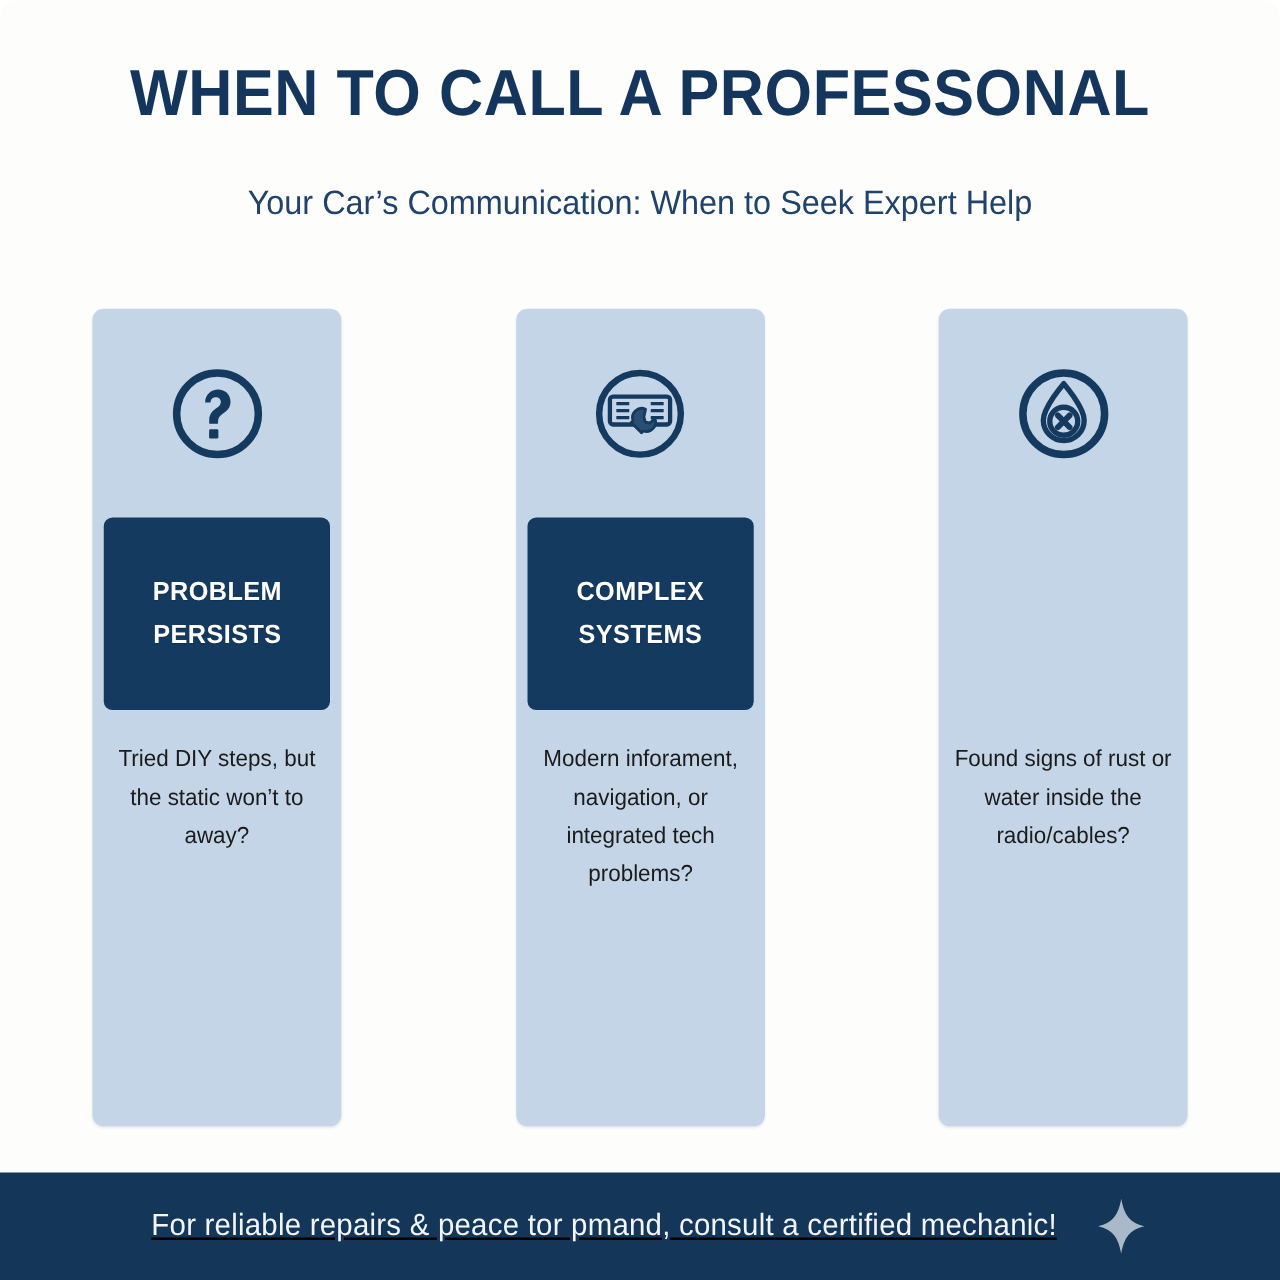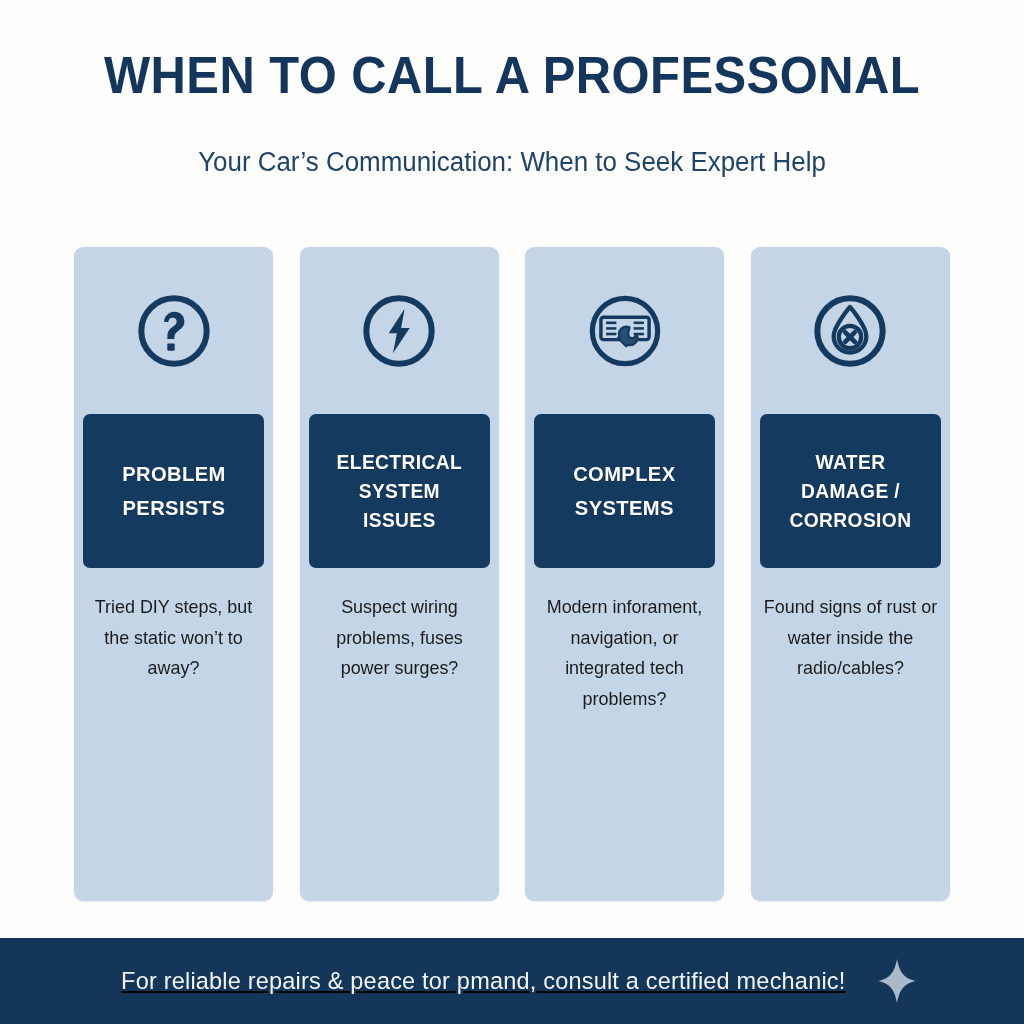--- a/index.html
+++ b/index.html
@@ -178,36 +178,20 @@
       </div>
       <div class="card-banner">
         <div class="card-banner-text">
           <div>PROBLEM</div>
           <div>PERSISTS</div>
         </div>
       </div>
       <div class="card-body">Tried DIY steps, but the static won’t to away?</div>
     </div>
 
-    <div class="card">
-      <div class="card-icon-zone">
-        <svg class="card-icon" viewBox="0 0 100 100">
-          <circle cx="50" cy="50" r="38" fill="none" stroke="#153a60" stroke-width="7"></circle>
-          <path d="M56.5 24 L38 52.5 h9.5 L43 76 l19.5-29.5 H52.5 z" fill="#153a60"></path>
-        </svg>
-      </div>
-      <div class="card-banner wide">
-        <div class="card-banner-text">
-          <div>ELECTRICAL</div>
-          <div>SYSTEM</div>
-          <div>ISSUES</div>
-        </div>
-      </div>
-      <div class="card-body">Suspect wiring problems, fuses power surges?</div>
-    </div>
 
     <div class="card">
       <div class="card-icon-zone">
         <svg class="card-icon" viewBox="0 0 100 100">
           <circle cx="50" cy="50" r="38" fill="none" stroke="#153a60" stroke-width="6"></circle>
           <rect x="22" y="34" width="56" height="26" rx="3" fill="none" stroke="#153a60" stroke-width="4"></rect>
           <line x1="28" y1="40.5" x2="40" y2="40.5" stroke="#153a60" stroke-width="3"></line>
           <line x1="28" y1="47" x2="40" y2="47" stroke="#153a60" stroke-width="3"></line>
           <line x1="28" y1="53.5" x2="40" y2="53.5" stroke="#153a60" stroke-width="3"></line>
           <line x1="60" y1="40.5" x2="72" y2="40.5" stroke="#153a60" stroke-width="3"></line>
@@ -228,27 +212,20 @@
     <div class="card">
       <div class="card-icon-zone">
         <svg class="card-icon" viewBox="0 0 100 100">
           <circle cx="50" cy="50" r="38" fill="none" stroke="#153a60" stroke-width="7"></circle>
           <path d="M50 22 C50 22 31 44 31 56 a19 19 0 0 0 38 0 C69 44 50 22 50 22 z" fill="none" stroke="#153a60" stroke-width="5" stroke-linejoin="round"></path>
           <circle cx="50" cy="57" r="13" fill="none" stroke="#153a60" stroke-width="5"></circle>
           <line x1="44.5" y1="51.5" x2="55.5" y2="62.5" stroke="#153a60" stroke-width="5.4" stroke-linecap="round"></line>
           <line x1="55.5" y1="51.5" x2="44.5" y2="62.5" stroke="#153a60" stroke-width="5.4" stroke-linecap="round"></line>
         </svg>
       </div>
-      <div class="card-banner wide">
-        <div class="card-banner-text">
-          <div>WATER</div>
-          <div>DAMAGE /</div>
-          <div>CORROSION</div>
-        </div>
-      </div>
       <div class="card-body">Found signs of rust or water inside the radio/cables?</div>
     </div>
 
   </div>
 
   <div class="footer-bar">
     <div class="footer-inner">
       <span class="footer-text">For reliable repairs &amp; peace tor pmand, consult a certified mechanic!</span>
       <svg class="sparkle-icon" viewBox="0 0 40 46">
         <path d="M20 1 C22.4 14 26.6 20.2 38.5 23 C26.6 25.8 22.4 32 20 45 C17.6 32 13.4 25.8 1.5 23 C13.4 20.2 17.6 14 20 1 z" fill="#a9b9c9"></path>

